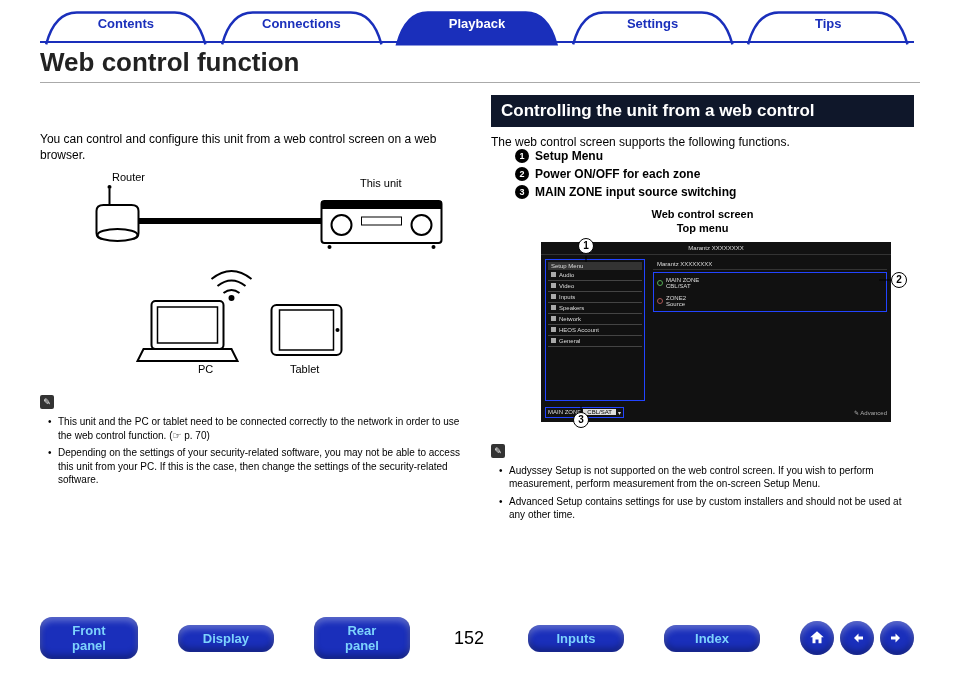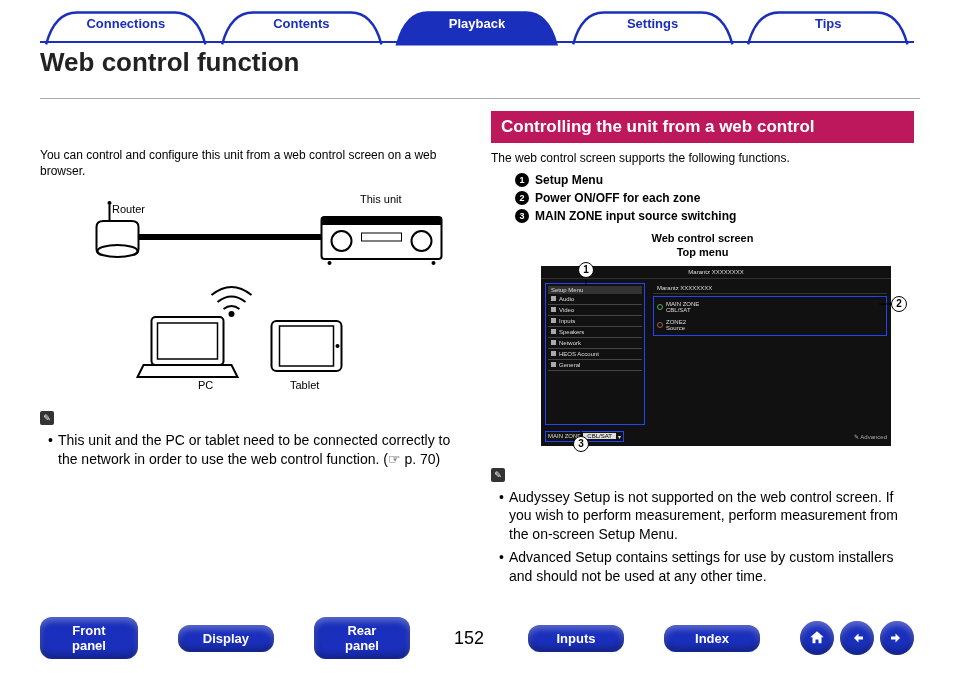--- a/index.html
+++ b/index.html
@@ -12,37 +12,37 @@
   .nav-tab-bg { position: absolute; inset: 0; z-index: -1; }
   .nav-tab-shape { fill: none; stroke: #1a2fbb; stroke-width: 2; }
   .nav-tab.active .nav-tab-shape { fill: #1a2fbb; }
   
   .divider-line { height: 2px; background: #1a2fbb; margin: 0 40px 4px; }
 
   
   .page { padding: 8px 40px 0; display: flex; gap: 28px; }
   .left-col { flex: 1; margin-top: 36px; }
   .right-col { flex: 1; }
-  .page-title { font-size: 26px; font-weight: bold; color: #222; margin-bottom: 4px; border-bottom: 1px solid #aaa; padding-bottom: 20px; width: 880px;}
+  .page-title { font-size: 26px; font-weight: bold; color: #222; margin-bottom: 4px; border-bottom: 1px solid #aaa; padding-bottom: 4px; width: 880px;}
   .title-wrap { padding: 0 40px; }
   .intro-text { font-size: 12px; line-height: 1.35; margin-bottom: 8px; }
 
   
   .diagram { position: relative; width: 100%; height: 210px; margin-bottom: 10px; }
   .diag-label { position: absolute; font-size: 11px; }
 
   
   .note-icon { width: 14px; height: 14px; background: #333; border-radius: 2px; display:inline-flex; align-items:center; justify-content:center; color:#fff; font-size:9px; }
-  .note-list { font-size: 14px; line-height: 1.35; margin-top: 6px; padding-left: 8px; }
+  .note-list { font-size: 10px; line-height: 1.35; margin-top: 6px; padding-left: 8px; }
   .note-list li { list-style: none; position: relative; padding-left: 10px; margin-bottom: 4px; }
   .note-list li::before { content: "•"; position: absolute; left: 0; top: 0; }
 
   
-  .section-header { background: #be185d; color: #fff; font-size: 17px; font-weight: bold; padding: 6px 10px; margin-bottom: 8px; }
-  .feature-text { font-size: 12px; margin-bottom: 8px; }
+  .section-header { background: #0f172a; color: #fff; font-size: 17px; font-weight: bold; padding: 6px 10px; margin-bottom: 8px; }
+  .feature-text { font-size: 12px; margin-bottom: 0; }
   .feature-list { padding-left: 24px; font-size: 12px; font-weight: bold; }
   .feature-item { display: flex; align-items: center; margin-bottom: 4px; gap: 6px; }
   .num-circle { width: 14px; height: 14px; border-radius: 50%; background: #000; color: #fff; font-size: 9px; display: flex; align-items: center; justify-content: center; font-weight: bold; flex-shrink:0;}
   .screen-caption { text-align: center; font-size: 11px; font-weight: bold; margin-top: 8px; margin-bottom: 6px; line-height: 1.3; }
 
   
   .mock-wrap { position: relative; width: 350px; margin-left: 50px; }
   .mock-screen { background: #111; width: 350px; height: 180px; position: relative; font-size: 6px; color: #ddd; }
   .mock-title { text-align:center; padding:3px 0; font-size:6px; border-bottom:1px solid #333;}
   .mock-body { display:flex; height:150px;}
@@ -59,40 +59,40 @@
   .mock-bottom { position:absolute; bottom:4px; left:4px; right:4px; display:flex; justify-content:space-between; align-items:center;}
   .mock-zone-select { border:1px solid #2244ff; padding:1px 2px; font-size:6px; display:flex; gap:2px; align-items:center;}
   .mock-zone-select .dd { background:#ddd; color:#000; padding:0 4px;}
   .mock-adv { font-size:6px; color:#aaa;}
   
   .callout { position: absolute; }
   .callout-circle { width: 16px; height: 16px; border-radius: 50%; border: 1.5px solid #000; background:#fff; color:#000; font-size:10px; display:flex; align-items:center; justify-content:center; font-weight:bold;}
 
   
   .bottom-nav { position: absolute; bottom: 14px; left: 0; right: 0; display: flex; align-items: center; padding: 0 40px; gap: 40px; }
-  .bottom-btn { background: #1a2fbb; color: #ffffff; border-radius: 12px; padding: 6px 16px; font-size: 13px; font-weight: bold; box-shadow: inset 0 -4px 6px rgba(0,0,0,.3), inset 0 4px 6px rgba(255,255,255,.3); cursor:pointer; min-width:96px; text-align:center;}
+  .bottom-btn { background: #1a2fbb; color: #7dd3fc; border-radius: 12px; padding: 6px 16px; font-size: 13px; font-weight: bold; box-shadow: inset 0 -4px 6px rgba(0,0,0,.3), inset 0 4px 6px rgba(255,255,255,.3); cursor:pointer; min-width:96px; text-align:center;}
   .page-num { font-size: 18px; margin: 0 4px; }
   .nav-icons { margin-left: auto; display: flex; gap: 6px; }
   .circle-btn { width: 34px; height: 34px; border-radius: 50%; background: #1a2fbb; display: flex; align-items: center; justify-content: center; color: #fff; cursor:pointer; box-shadow: inset 0 -4px 6px rgba(0,0,0,.3), inset 0 4px 6px rgba(255,255,255,.3);}
 </style>
 </head>
 <body>
 
 <div class="top-nav">
   <div class="nav-tab">
     <svg class="nav-tab-bg" viewBox="0 0 140 30" preserveAspectRatio="none">
         <path class="nav-tab-shape" d="M5,28 Q12,2 30,2 L110,2 Q128,2 135,28"></path>
       </svg>
+    <span>Contents</span>
+  </div>
+  <div class="nav-tab">
+    <svg class="nav-tab-bg" viewBox="0 0 140 30" preserveAspectRatio="none">
+        <path class="nav-tab-shape" d="M5,28 Q12,2 30,2 L110,2 Q128,2 135,28"></path>
+      </svg>
     <span>Connections</span>
-  </div>
-  <div class="nav-tab">
-    <svg class="nav-tab-bg" viewBox="0 0 140 30" preserveAspectRatio="none">
-        <path class="nav-tab-shape" d="M5,28 Q12,2 30,2 L110,2 Q128,2 135,28"></path>
-      </svg>
-    <span>Contents</span>
   </div>
   <div class="nav-tab active">
     <svg class="nav-tab-bg" viewBox="0 0 140 30" preserveAspectRatio="none">
         <path class="nav-tab-shape" d="M5,28 Q12,2 30,2 L110,2 Q128,2 135,28 Z"></path>
       </svg>
     <span>Playback</span>
   </div>
   <div class="nav-tab">
     <svg class="nav-tab-bg" viewBox="0 0 140 30" preserveAspectRatio="none">
         <path class="nav-tab-shape" d="M5,28 Q12,2 30,2 L110,2 Q128,2 135,28"></path>
@@ -151,29 +151,30 @@
           <rect x="116" y="136" width="60" height="36" fill="#fff" stroke="#000" stroke-width="1.5"></rect>
           <path d="M102 178 L190 178 L196 190 L96 190 Z" fill="#fff" stroke="#000" stroke-width="2"></path>
         </g>
 
         <g>
           <rect x="230" y="134" width="70" height="50" rx="5" fill="#fff" stroke="#000" stroke-width="2"></rect>
           <rect x="238" y="139" width="54" height="40" fill="#fff" stroke="#000" stroke-width="1.5"></rect>
           <circle cx="296" cy="159" r="2" fill="#000"></circle>
         </g>
       </svg>
-      <span class="diag-label" style="left:72px; top:16px;">Router</span>
+      <span class="diag-label" style="left:72px; top:0px;">Router</span>
       <span class="diag-label" style="left:320px; top:6px;">This unit</span>
       <span class="diag-label" style="left:138px; top:192px;padding-left:20px;">PC</span>
       <span class="diag-label" style="left:250px; top:192px;">Tablet</span>
     </div>
 
     <span class="note-icon">✎</span>
     <ul class="note-list">
       <li>This unit and the PC or tablet need to be connected correctly to the network in order to use the web control function. (☞ p. 70)</li>
+      <li>Depending on the settings of your security-related software, you may not be able to access this unit from your PC. If this is the case, then change the settings of the security-related software.</li>
     </ul>
   </div>
 
   <div class="right-col">
     <div class="section-header">Controlling the unit from a web control</div>
     <p class="feature-text">The web control screen supports the following functions.</p>
     <div class="feature-list">
       <div class="feature-item">
           <span class="num-circle">1</span>
           <span>Setup Menu</span>

